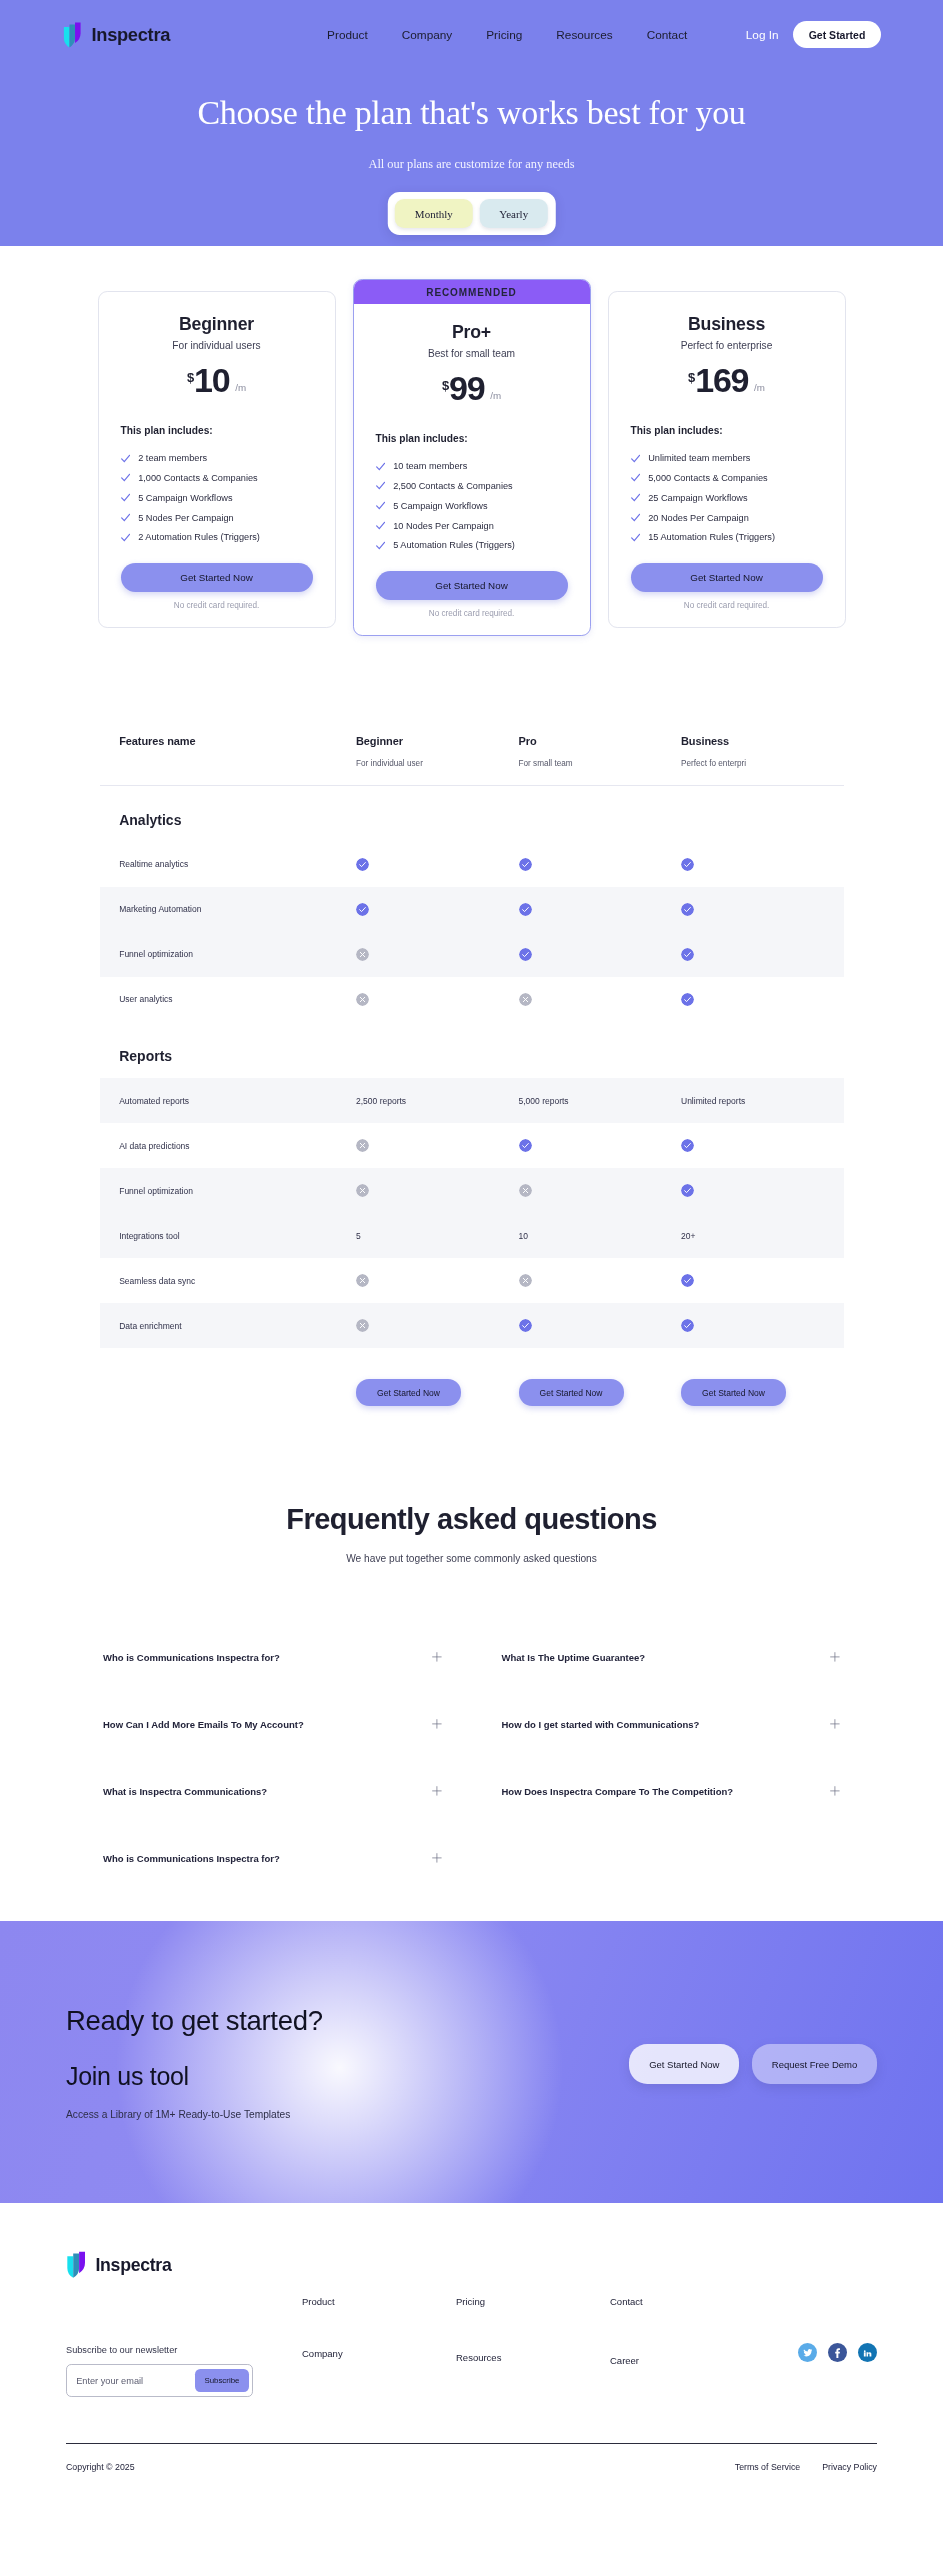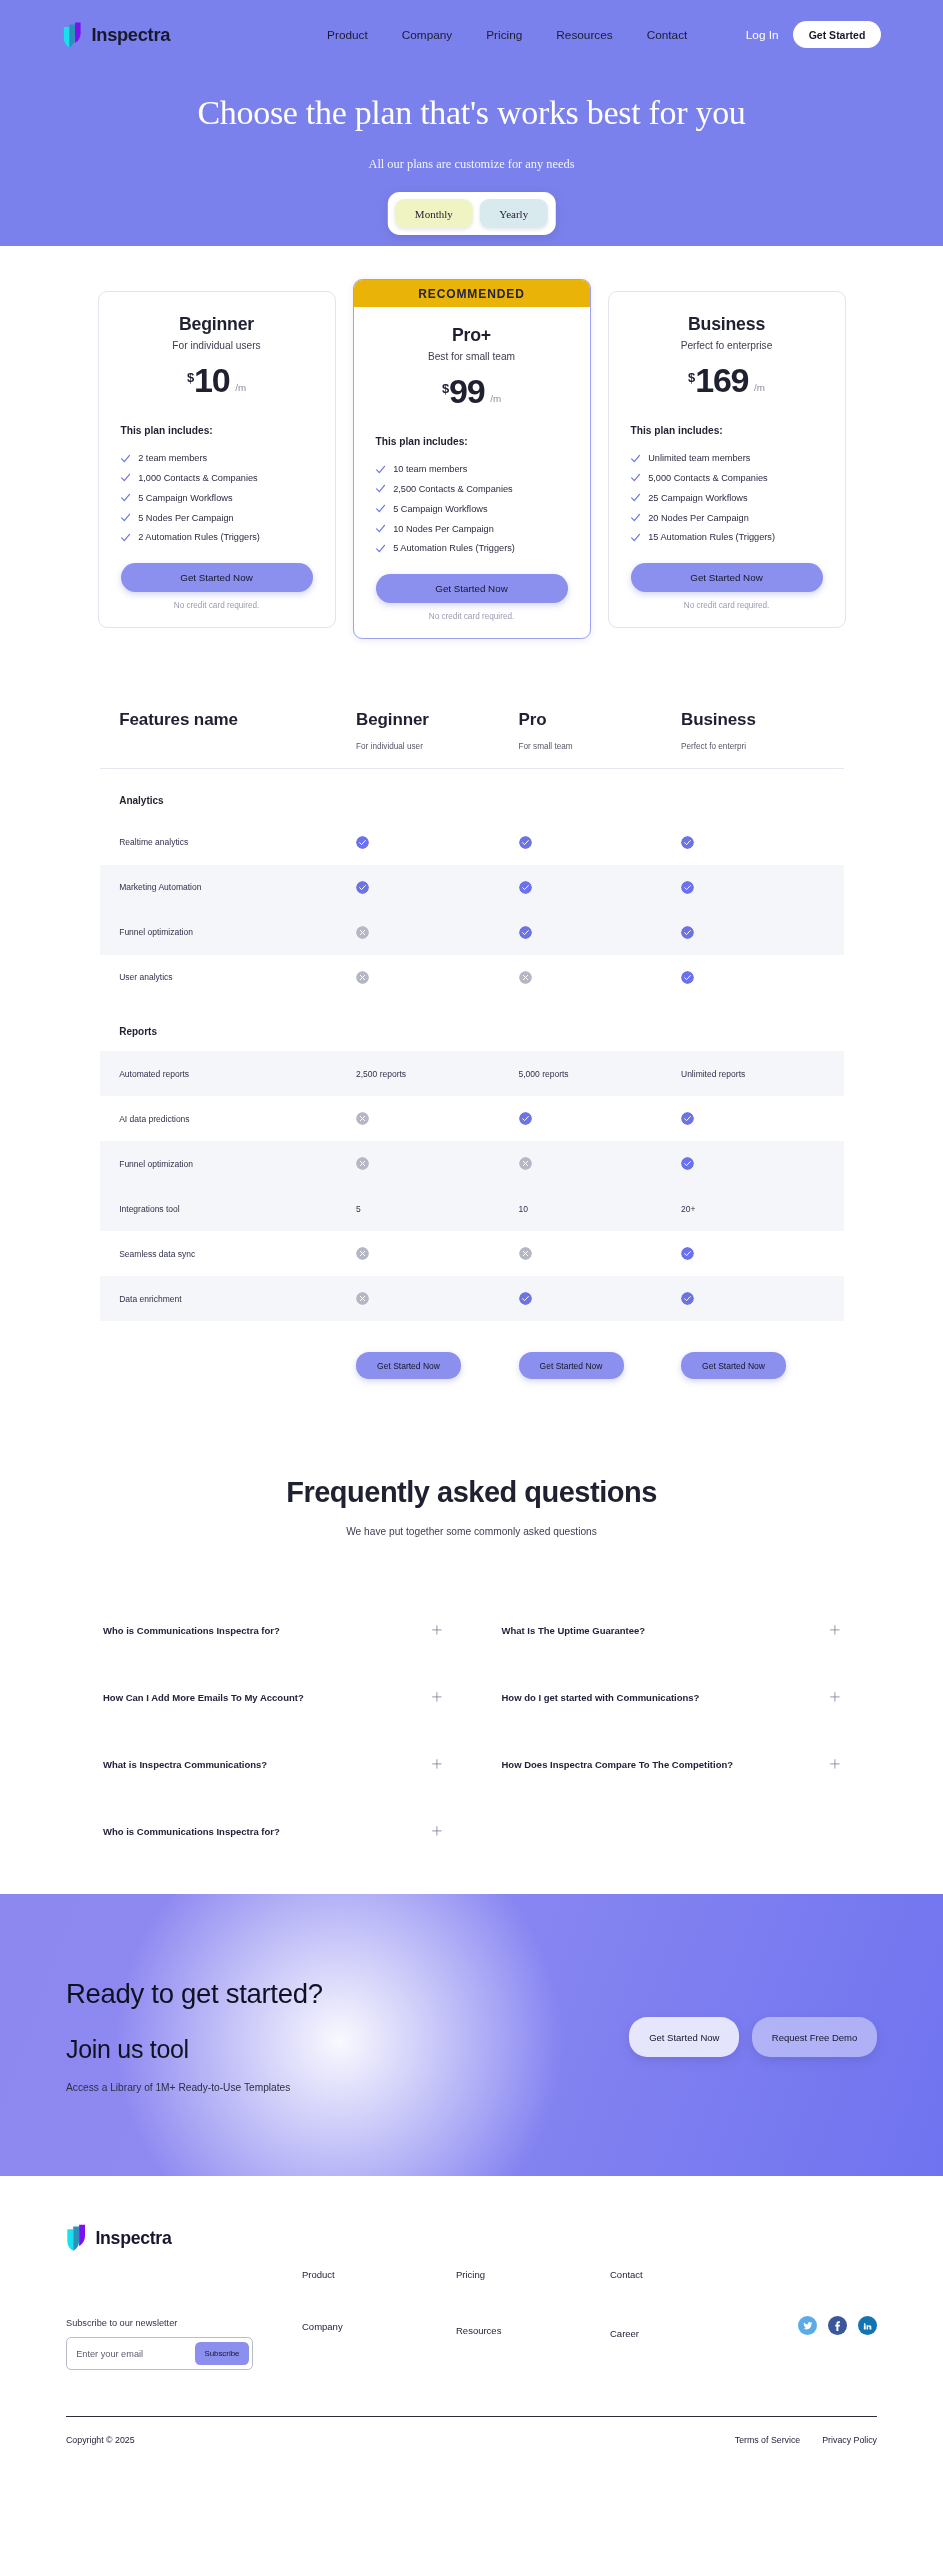--- a/index.html
+++ b/index.html
@@ -89,22 +89,22 @@
     padding: 22px 22px 17px;
   }
   .card.featured {
     border: 0.7px solid #9ba0f0;
     padding-top: 0;
     overflow: hidden;
     box-shadow: 0 1.3px 6.6px rgba(100,104,200,.12);
     margin-top: -11.8px;
   }
   .rec-banner {
-    background: #eab308; color: #23243c;
-    font-size: 12px; font-weight: 700; letter-spacing: 0.9px;
+    background: #8b5cf6; color: #23243c;
+    font-size: 10px; font-weight: 700; letter-spacing: 0.9px;
     text-align: center; padding: 6.6px 0 5.9px;
     margin: 0 -22px 0;
   }
   .card-inner-pad { padding: 18.3px 0 0; }
   .plan-name { text-align: center; font-size: 17.7px; font-weight: 700; letter-spacing: -0.2px; }
   .plan-sub { text-align: center; font-size: 10.2px; color: #3c3d52; margin-top: 5.2px; font-weight: 400; }
   .price-row { display: flex; justify-content: center; align-items: flex-start; margin-top: 13px; }
   .price-cur { font-size: 13px; font-weight: 700; margin-top: 5.9px; }
   .price-val { font-size: 34px; font-weight: 800; line-height: .95; letter-spacing: -1.3px; }
   .price-per { font-size: 9.8px; color: #8b8d9f; align-self: flex-end; margin-left: 5.9px; margin-bottom: 3.3px; }
@@ -122,23 +122,23 @@
     font-family: inherit; cursor: pointer;
     box-shadow: 0 2.6px 5.9px rgba(110,115,220,.30);
   }
   .nocard { text-align: center; font-size: 8.2px; color: #9a9cae; margin-top: 8.5px; }
 
   
   .compare { width: 744px; margin: 71px auto 0; }
   .ct-head { display: flex; padding: 0 0 17px 19.7px; border-bottom: 0.7px solid #e6e7f0; }
   .ct-col-0 { width: 239px; }
   .ct-col   { width: 164px; }
-  .ct-h-title { font-size: 17px; font-weight: 700; letter-spacing: -0.1px; }
+  .ct-h-title { font-size: 11px; font-weight: 700; letter-spacing: -0.1px; margin-top: 28px; }
   .ct-h-sub   { font-size: 8.2px; color: #555769; margin-top: 11.8px; white-space: nowrap; overflow:hidden; }
-  .ct-group-title { font-size: 10px; font-weight: 700; padding: 26px 0 14.4px 19.7px; }
+  .ct-group-title { font-size: 14px; font-weight: 700; padding: 26px 0 14.4px 19.7px; }
   .ct-row {
     display: flex; align-items: center; height: 45px; padding-left: 19.7px;
     font-size: 8.5px; color: #30314a;
   }
   .ct-row.alt { background: #f5f6f9; }
   .cellval { font-size: 8.5px; color: #30314a; }
   .badge { width: 13px; height: 13px; border-radius: 50%; display: block; }
   .cta-row { display: flex; padding-left: 19.7px; margin-top: 31px; }
   .cta-row .ct-col-0 { width: 239px; }
   .cta-small {

